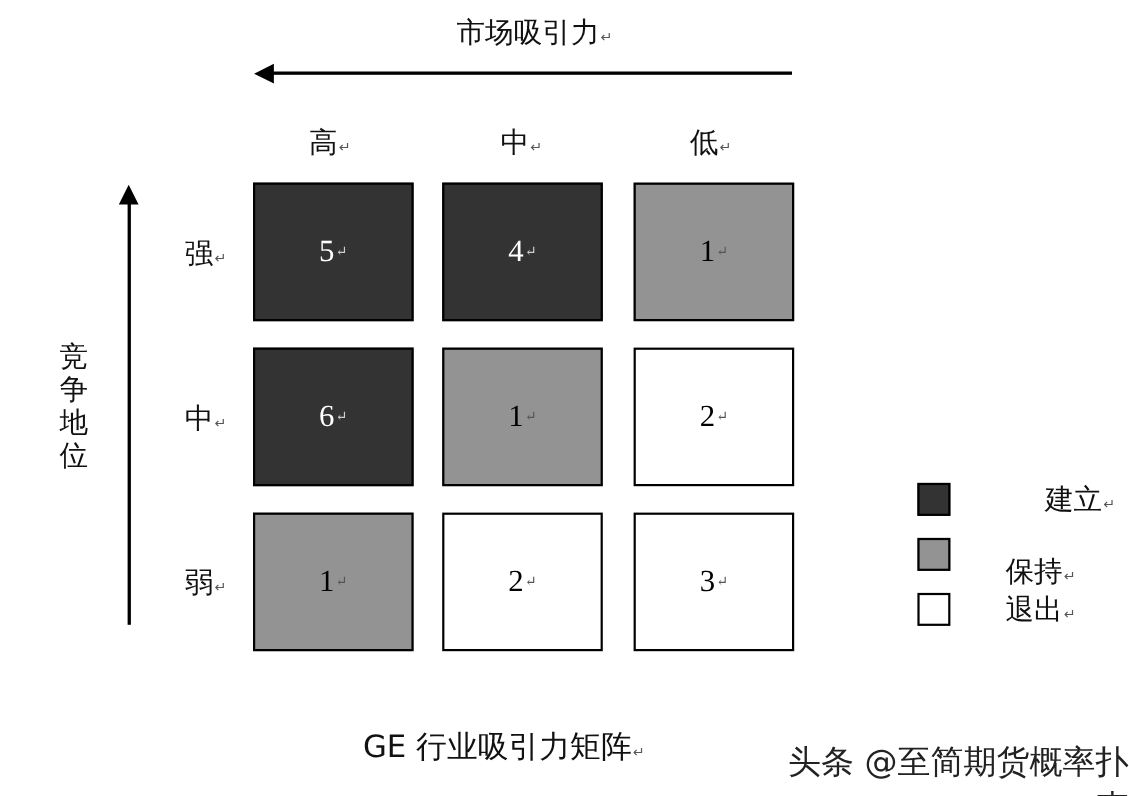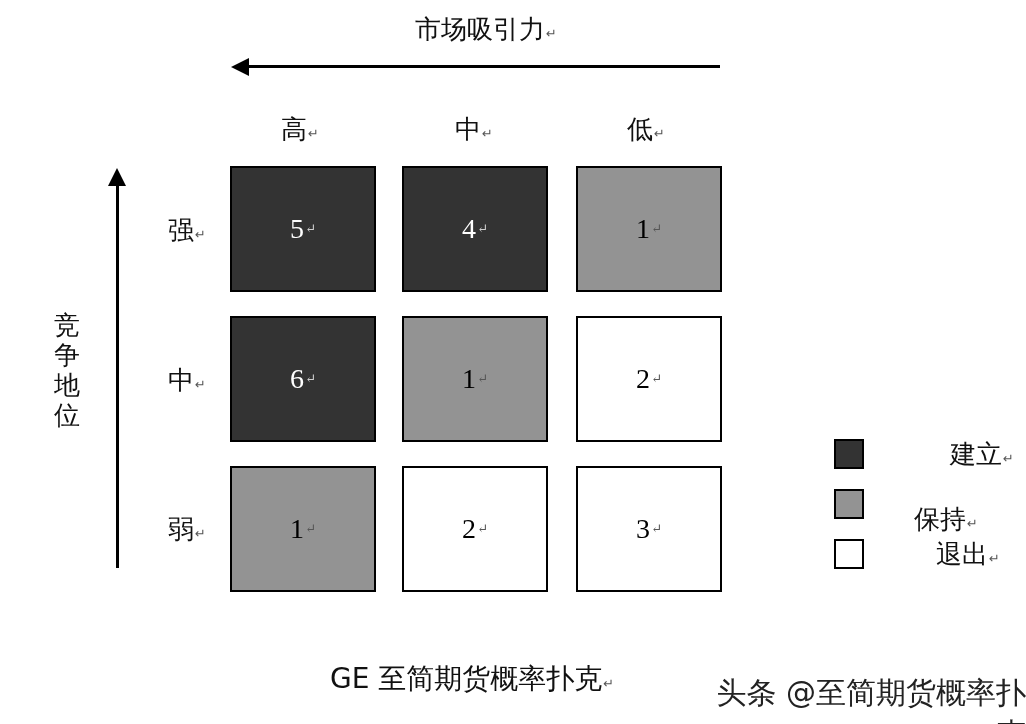--- a/index.html
+++ b/index.html
@@ -114,21 +114,21 @@
 <div class="abs legend-label cjk" style="top:437px;margin-left:36px;">
   <span>建立</span><span class="mark">↵</span>
 </div>
 
 <div class="abs legend-swatch" style="top:489px; background:#939393;"></div>
 <div class="abs legend-label cjk" style="top:502px;">
   <span>保持</span><span class="mark">↵</span>
 </div>
 
 <div class="abs legend-swatch" style="top:539px; background:#ffffff;"></div>
-<div class="abs legend-label cjk" style="top:537px;margin-left:22px;">
+<div class="abs legend-label cjk" style="top:537px;">
   <span>退出</span><span class="mark">↵</span>
 </div>
 
 <div class="abs bottom-title cjk">
-  <span>GE 至简期货概率扑克</span><span class="mark">↵</span>
+  <span>GE 行业吸引力矩阵</span><span class="mark">↵</span>
 </div>
 
 <div class="abs watermark cjk">头条 @至简期货概率扑克</div>
 
 </body></html>

